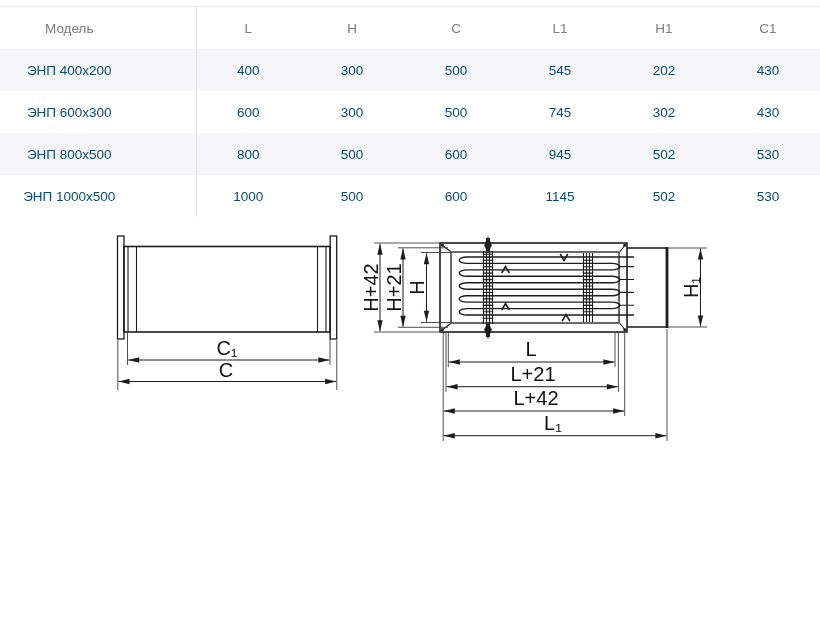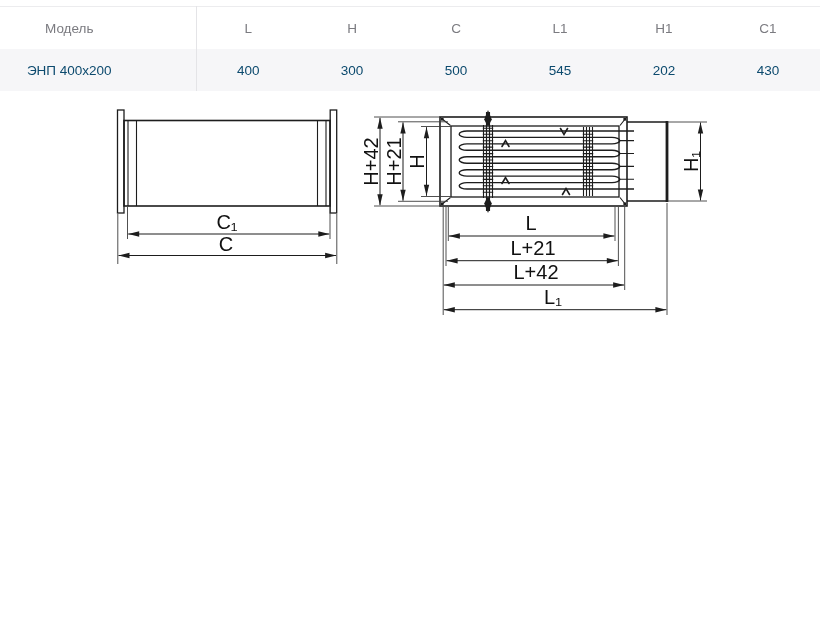--- a/index.html
+++ b/index.html
@@ -51,20 +51,47 @@
     </thead>
     <tbody>
         <tr>
           <td class="c0">ЭНП 400х200</td>
           <td>400</td>
           <td>300</td>
           <td>500</td>
           <td>545</td>
           <td>202</td>
           <td>430</td>
+        </tr>
+        <tr>
+          <td class="c0">ЭНП 600х300</td>
+          <td>600</td>
+          <td>300</td>
+          <td>500</td>
+          <td>745</td>
+          <td>302</td>
+          <td>430</td>
+        </tr>
+        <tr>
+          <td class="c0">ЭНП 800х500</td>
+          <td>800</td>
+          <td>500</td>
+          <td>600</td>
+          <td>945</td>
+          <td>502</td>
+          <td>530</td>
+        </tr>
+        <tr>
+          <td class="c0">ЭНП 1000х500</td>
+          <td>1000</td>
+          <td>500</td>
+          <td>600</td>
+          <td>1145</td>
+          <td>502</td>
+          <td>530</td>
         </tr>
       </tbody>
   </table>
 </div>
 
 <svg class="drawings" width="820" height="254" viewBox="0 368 820 254" xmlns="http://www.w3.org/2000/svg">
   <defs>
     <marker id="ar" viewBox="0 0 12 7" refX="11.5" refY="3.5" markerWidth="12" markerHeight="7" orient="auto-start-reverse" markerUnits="userSpaceOnUse">
       <path d="M0.5,0.8 L11.5,3.5 L0.5,6.2 Z" fill="#1d1d1d"></path>
     </marker>

